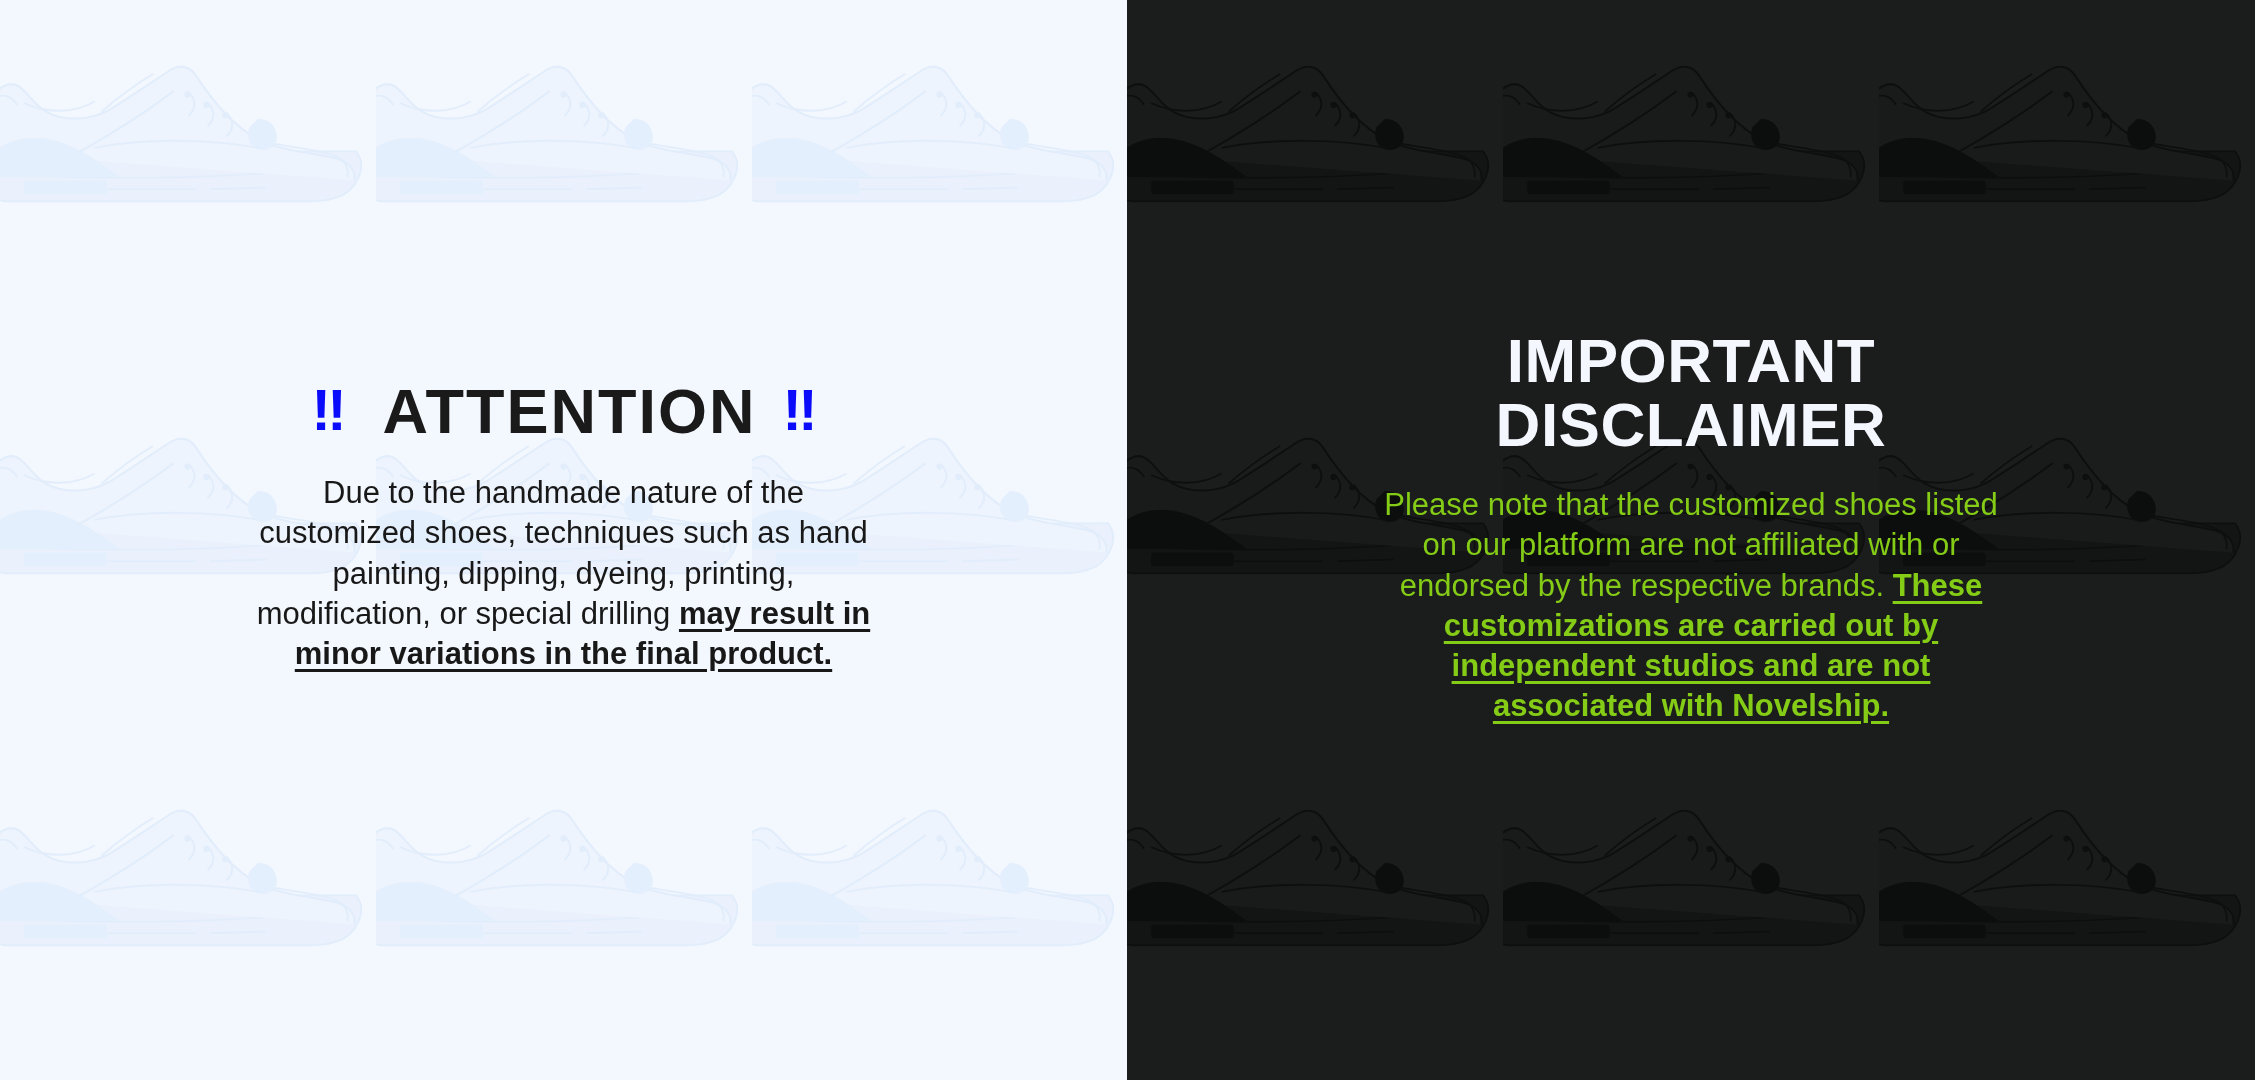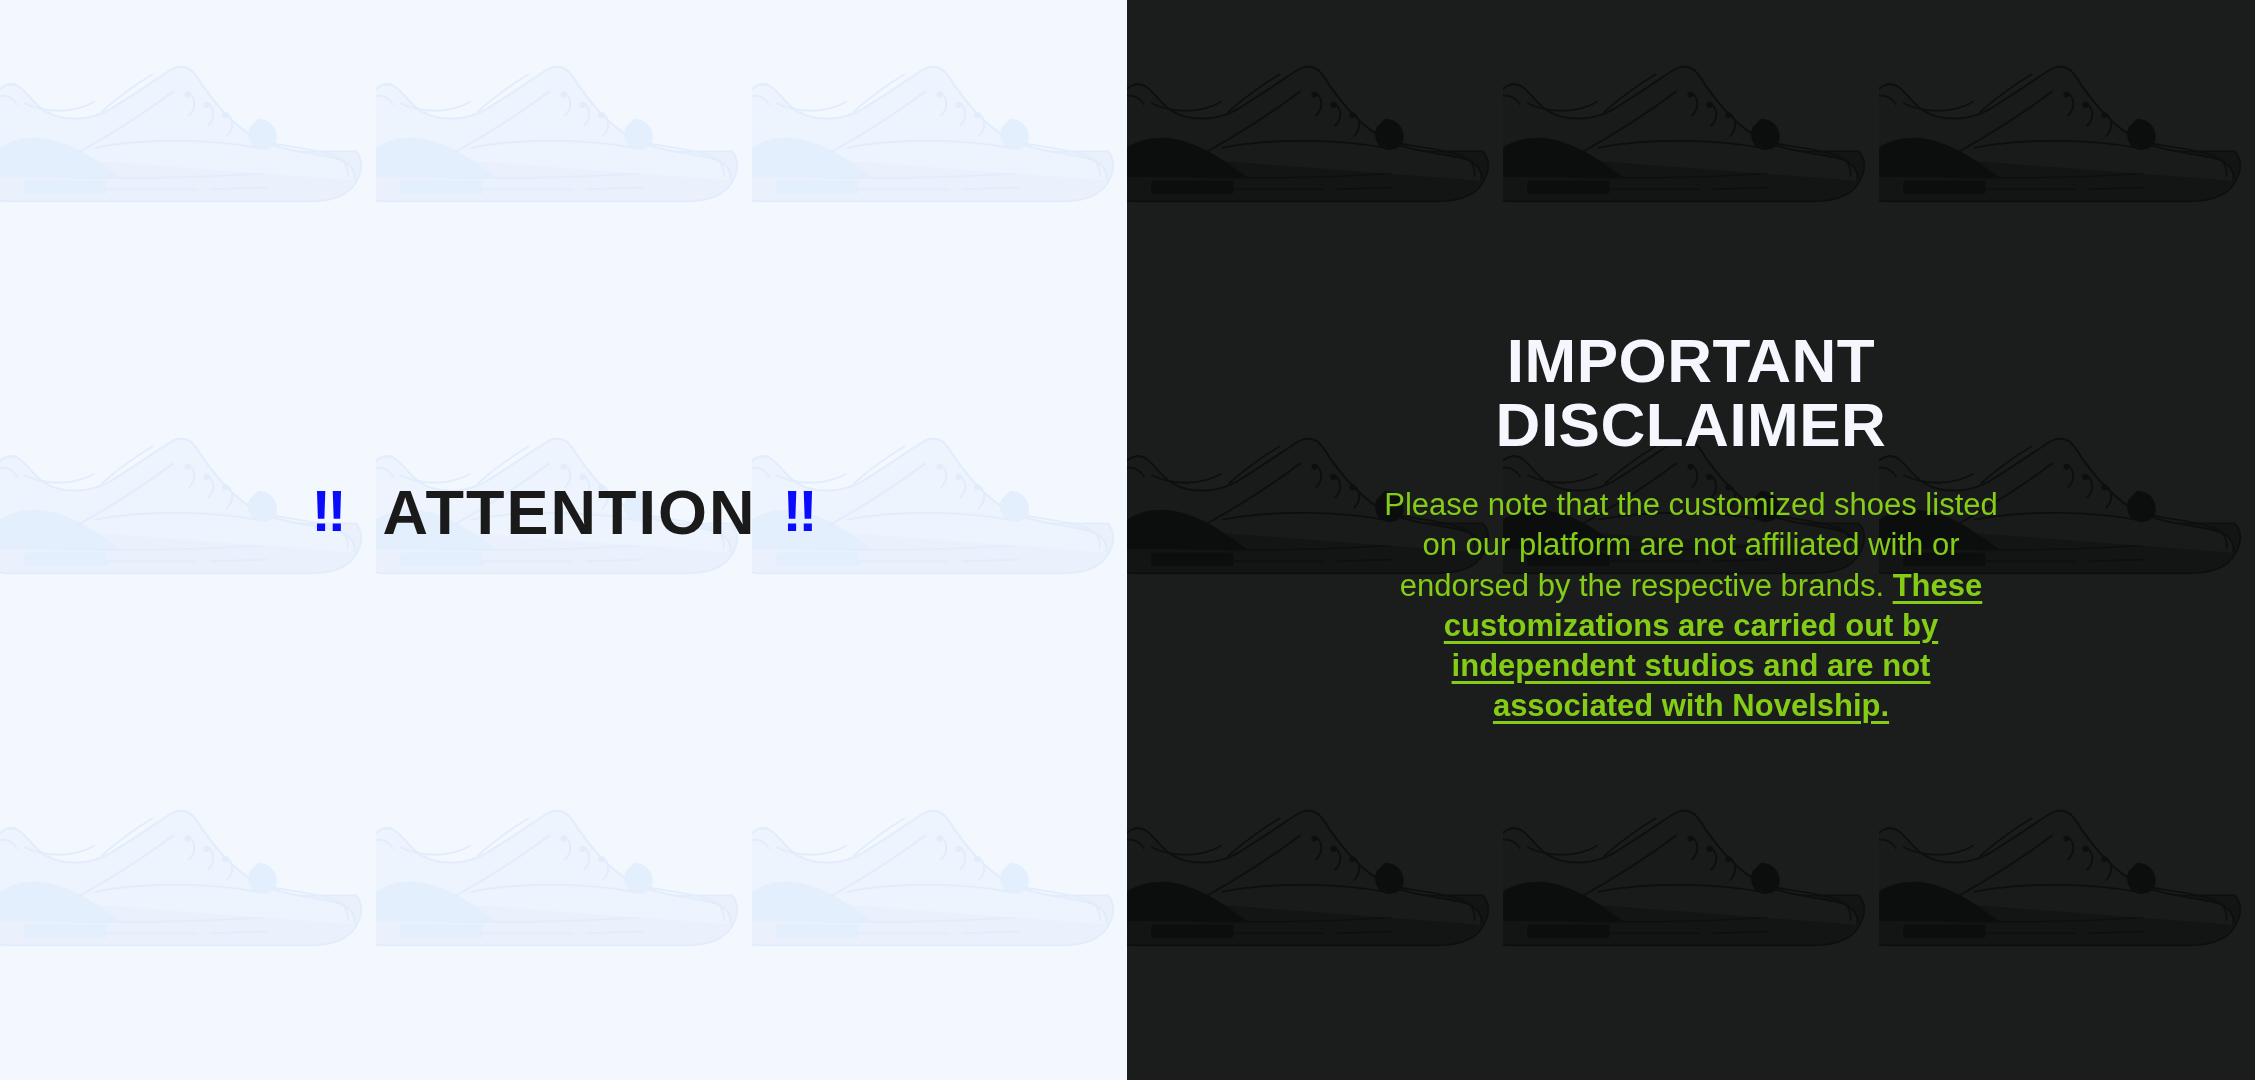--- a/index.html
+++ b/index.html
@@ -155,20 +155,23 @@
         <rect x="0" y="-40" width="1127" height="1160" fill="url(#patL)"></rect>
       </svg>
     </div>
 
     <div class="content">
       <h1 class="heading heading-left">
         <span class="bang">‼</span>
         <span class="word">ATTENTION</span>
         <span class="bang">‼</span>
       </h1>
+      <p class="body-copy body-left">
+        <span>Due to the handmade nature of the customized shoes, techniques such as hand painting, dipping, dyeing, printing, modification, or special drilling </span><span class="emph">may result in minor variations in the final product.</span>
+      </p>
     </div>
   </section>
 
   <section class="panel panel-right">
 
     <div class="wallpaper">
       <svg viewBox="0 0 1128 1080" preserveAspectRatio="xMidYMid slice" aria-hidden="true">
         <defs>
           <g id="sneakerD">
             <path d="M12 150 C12 163 20 172 36 174 L392 174 C418 174 436 166 444 152

